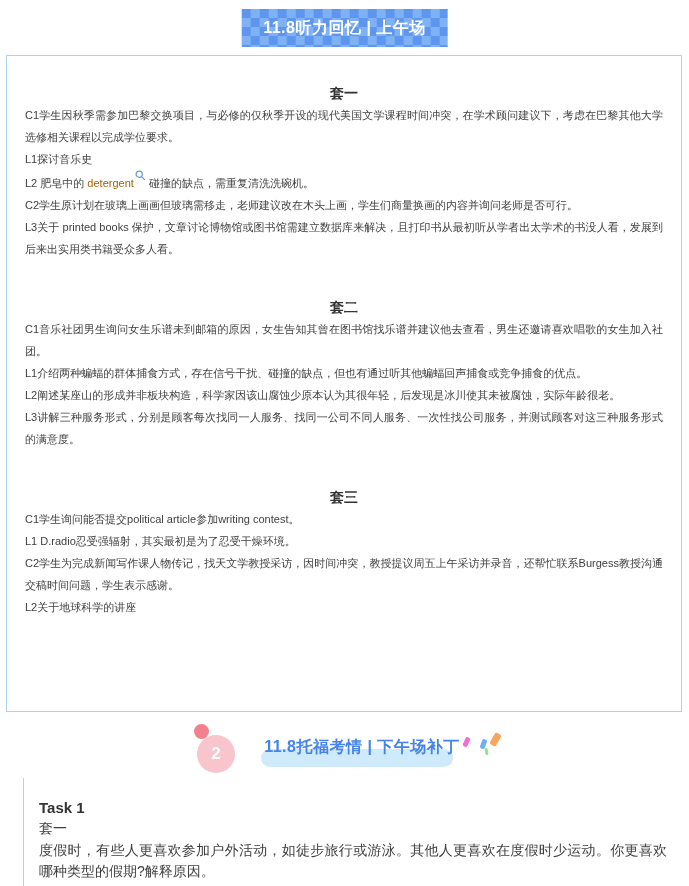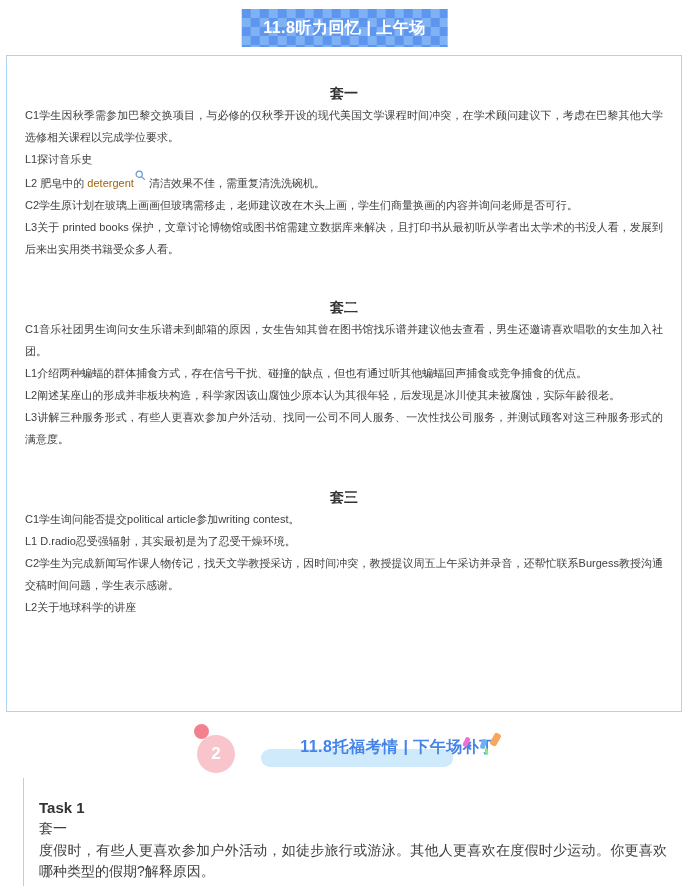--- a/index.html
+++ b/index.html
@@ -37,21 +37,21 @@
   .badge-dot{
     position:absolute;left:194px;top:724px;width:15px;height:15px;border-radius:50%;
     background:#f2808d;
   }
   .pill{
     position:absolute;left:261px;top:749px;width:192px;height:18px;border-radius:9px;
     background:#cfeafb;
   }
   .banner2-title{
     position:absolute;left:262px;top:737px;width:200px;text-align:center;
-    font-size:16px;font-weight:bold;color:#4484ea;white-space:nowrap;letter-spacing:.5px;margin-left:36px;
+    font-size:16px;font-weight:bold;color:#4484ea;white-space:nowrap;letter-spacing:.5px;
   }
   .confetti{position:absolute;border-radius:2px;}
   .confetti.c1{left:464px;top:737px;width:5px;height:10px;background:#ef6fd4;transform:rotate(25deg);}
   .confetti.c2{left:481px;top:739px;width:5px;height:10px;background:#6fb0f4;transform:rotate(20deg);}
   .confetti.c3{left:485px;top:748px;width:3px;height:7px;background:#8ce788;transform:rotate(-10deg);}
   .confetti.c4{left:492px;top:733px;width:7px;height:13px;background:#f8a55e;transform:rotate(30deg);}
   
   .box2{
     position:absolute;left:23px;top:778px;width:659px;height:130px;
     box-sizing:border-box;border-left:1px solid #abd4f2;
@@ -69,30 +69,30 @@
 
 <div class="box1">
 
   <p class="sec-title">套一</p>
   <p class="line">C1学生因秋季需参加巴黎交换项目，与必修的仅秋季开设的现代美国文学课程时间冲突，在学术顾问建议下，考虑在巴黎其他大学选修相关课程以完成学位要求。</p>
   <p class="line">L1探讨音乐史</p>
   <p class="line">
     <span>L2 肥皂中的 </span><a class="term-link"><span>detergent</span><svg class="mag" width="11" height="11" viewBox="0 0 11 11">
           <circle cx="4.2" cy="4.2" r="3.1" fill="none" stroke="#5e97d6" stroke-width="1.2"></circle>
           <line x1="6.6" y1="6.6" x2="9.8" y2="9.8" stroke="#5e97d6" stroke-width="1.2"></line>
-        </svg></a><span> 清洁效果不佳，需重复清洗洗碗机。</span>
+        </svg></a><span> 碰撞的缺点，需重复清洗洗碗机。</span>
   </p>
   <p class="line">C2学生原计划在玻璃上画画但玻璃需移走，老师建议改在木头上画，学生们商量换画的内容并询问老师是否可行。</p>
   <p class="line">L3关于 printed books 保护，文章讨论博物馆或图书馆需建立数据库来解决，且打印书从最初听从学者出太学术的书没人看，发展到后来出实用类书籍受众多人看。</p>
 
   <p class="sec-title spaced">套二</p>
   <p class="line">C1音乐社团男生询问女生乐谱未到邮箱的原因，女生告知其曾在图书馆找乐谱并建议他去查看，男生还邀请喜欢唱歌的女生加入社团。</p>
   <p class="line">L1介绍两种蝙蝠的群体捕食方式，存在信号干扰、碰撞的缺点，但也有通过听其他蝙蝠回声捕食或竞争捕食的优点。</p>
   <p class="line">L2阐述某座山的形成并非板块构造，科学家因该山腐蚀少原本认为其很年轻，后发现是冰川使其未被腐蚀，实际年龄很老。</p>
-  <p class="line">L3讲解三种服务形式，有些人更喜欢参加户外活动、找同一公司不同人服务、一次性找公司服务，并测试顾客对这三种服务形式的满意度。</p>
+  <p class="line">L3讲解三种服务形式，分别是顾客每次找同一人服务、找同一公司不同人服务、一次性找公司服务，并测试顾客对这三种服务形式的满意度。</p>
 
   <p class="sec-title spaced">套三</p>
   <p class="line">C1学生询问能否提交political article参加writing contest。</p>
   <p class="line">L1 D.radio忍受强辐射，其实最初是为了忍受干燥环境。</p>
   <p class="line">C2学生为完成新闻写作课人物传记，找天文学教授采访，因时间冲突，教授提议周五上午采访并录音，还帮忙联系Burgess教授沟通交稿时间问题，学生表示感谢。</p>
   <p class="line">L2关于地球科学的讲座</p>
 </div>
 
 <span class="badge-dot"></span>
 <div class="badge-circle">

